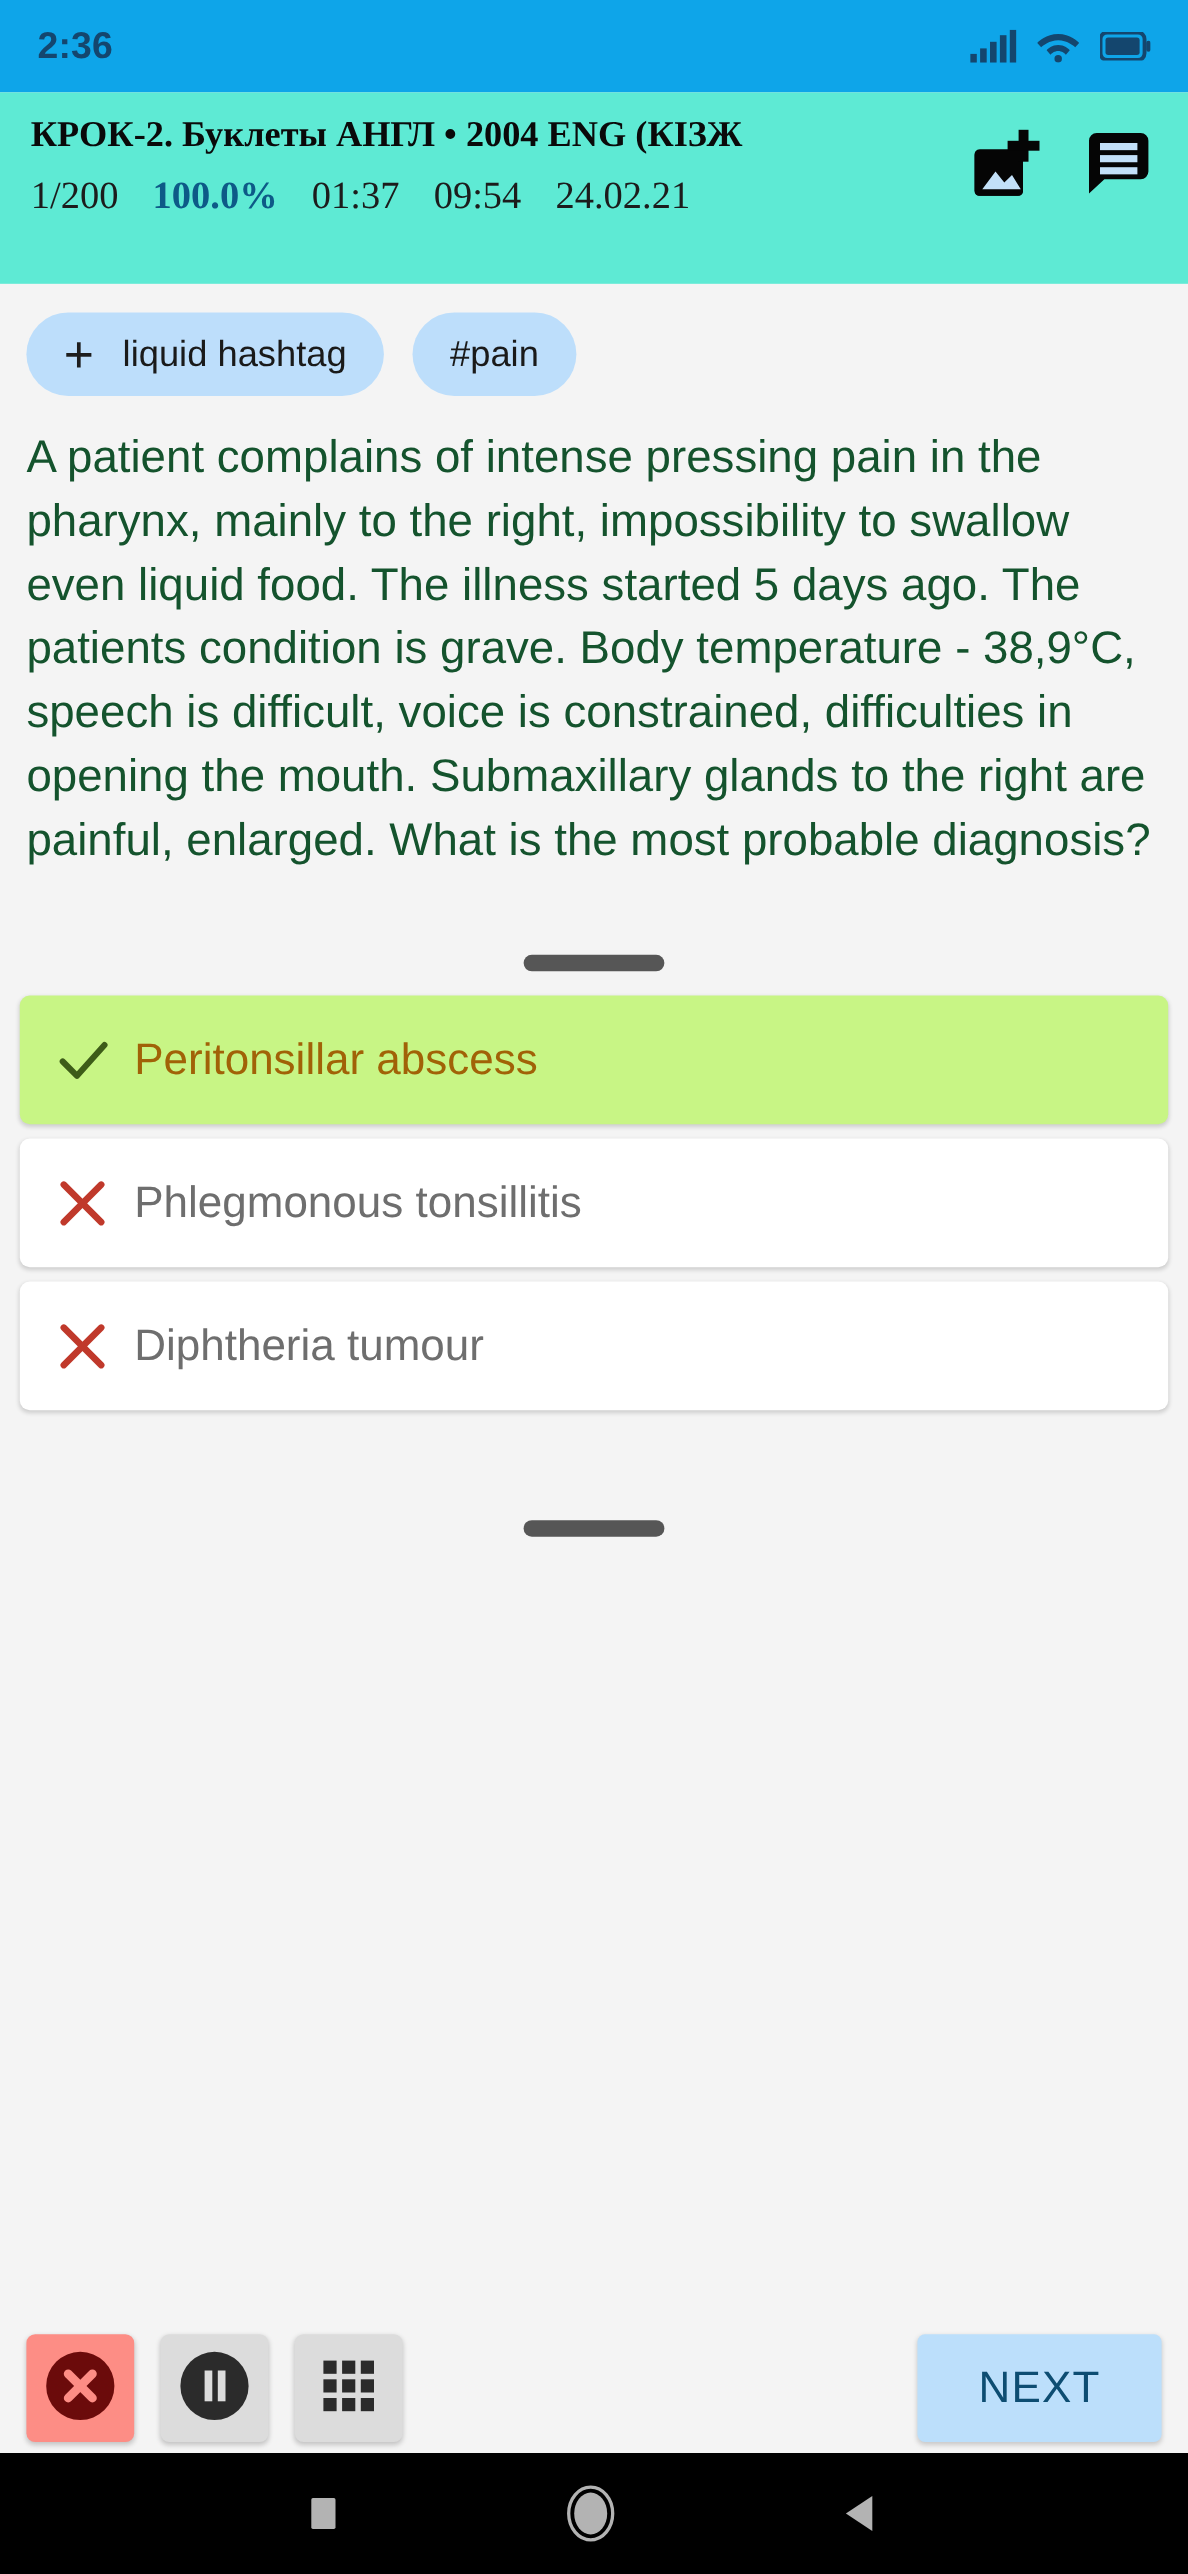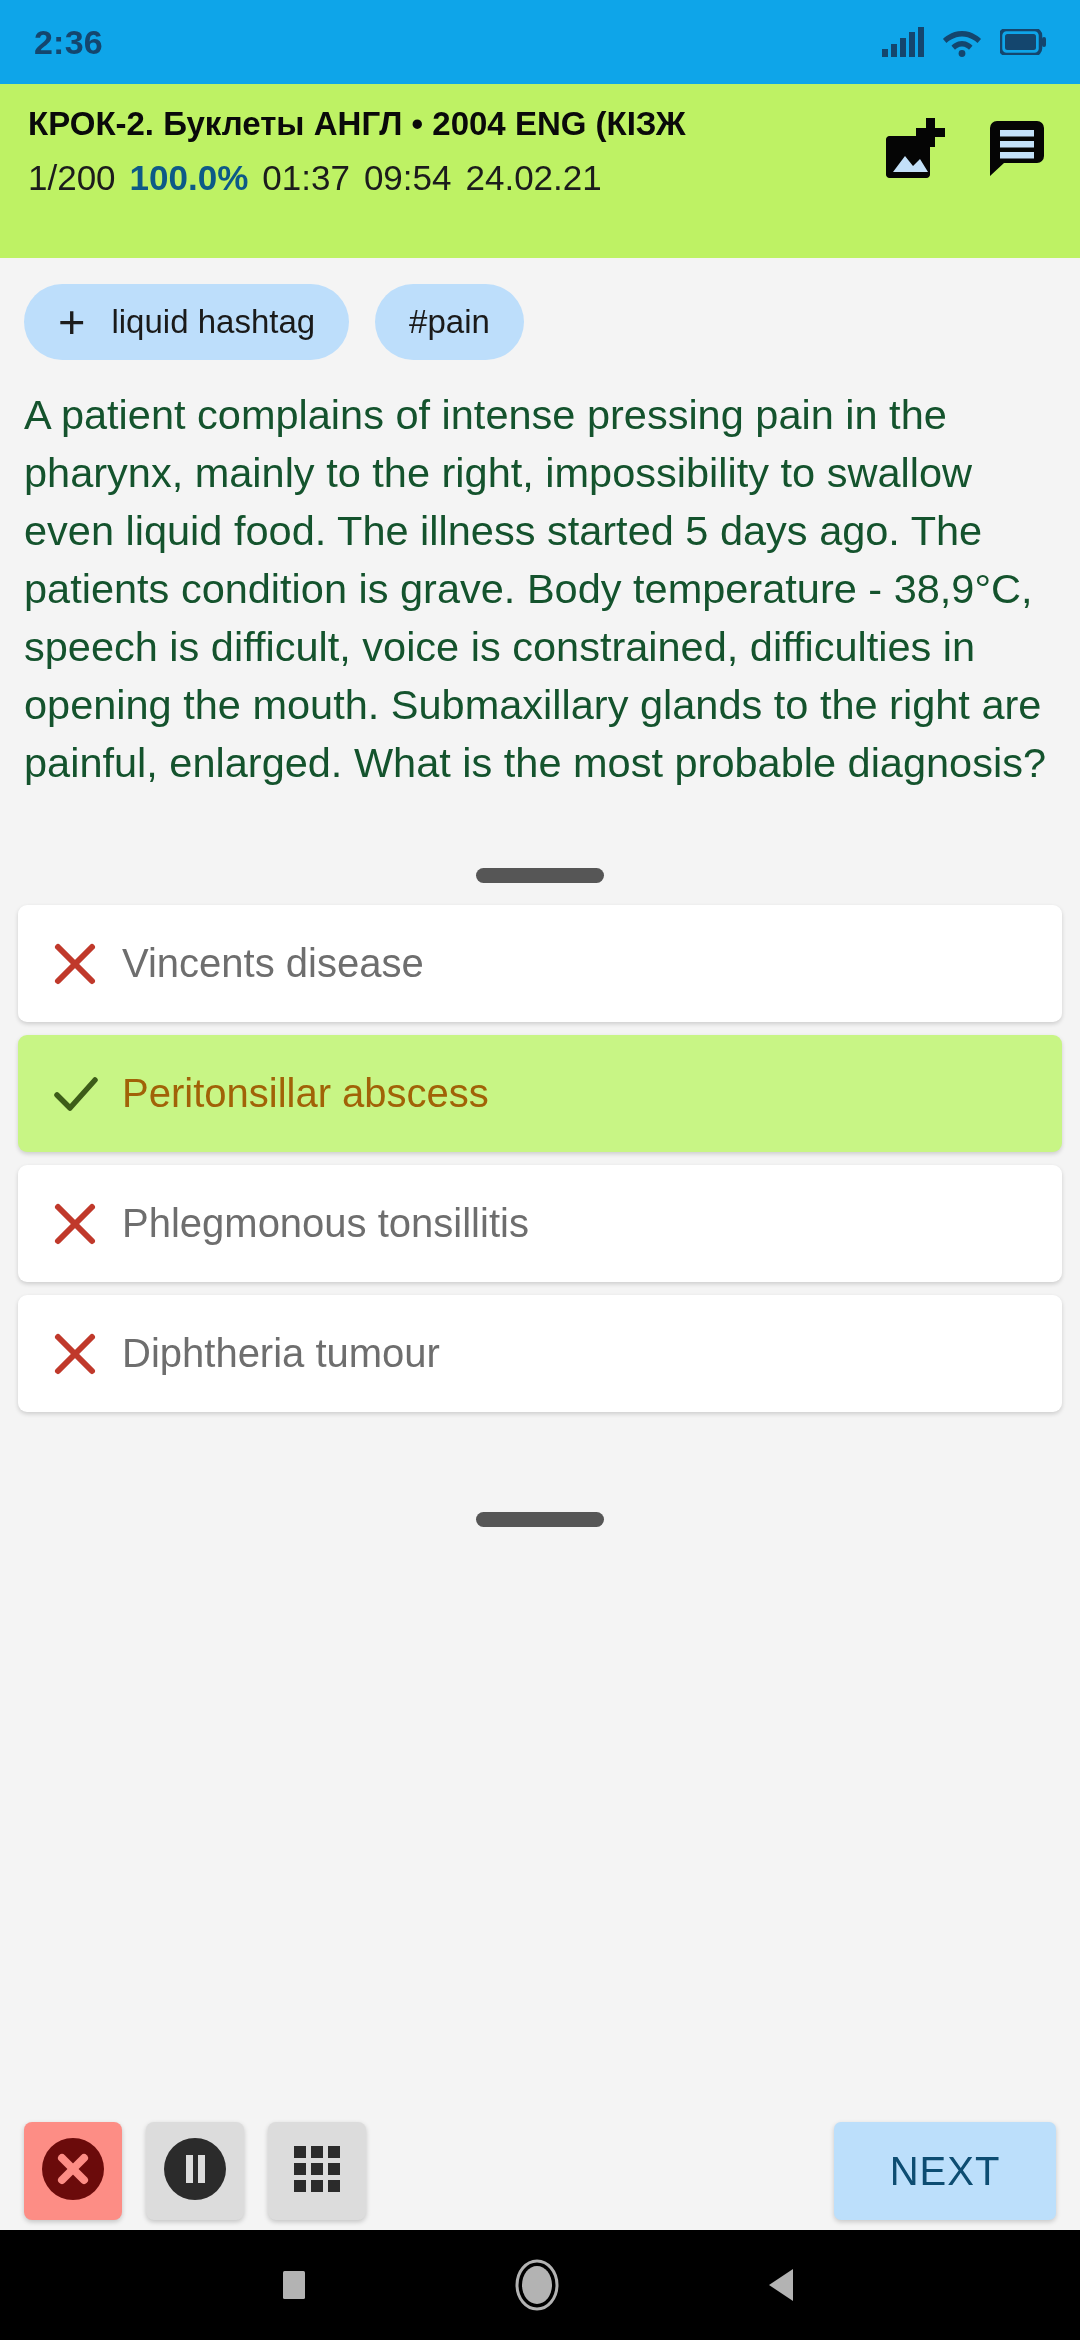--- a/index.html
+++ b/index.html
@@ -19,37 +19,38 @@
   }
   .status-time {
     font-size:34px; font-weight:bold; color:#14466e;
     letter-spacing:.2px;
   }
   .status-right { margin-left:auto; display:flex; align-items:center; gap:18px; }
   .status-right svg { display:block; }
 
   
   .appheader {
-    background:#bef264;
+    background:#5eead4;
     padding:16px 28px 16px 28px;
     position:relative;
     height:174px;
+    font-family:Liberation Serif, serif;
   }
   .hdr-row { display:flex; align-items:flex-start; }
   .hdr-texts { flex:1; min-width:0; padding-top:4px; }
   .hdr-title {
     font-size:33px; font-weight:bold; color:#0a0a0a;
     white-space:nowrap; overflow:hidden;
     max-width:760px;
     line-height:1.2;
   }
   .hdr-stats {
     margin-top:14px;
     font-size:35px; color:#1c1c1c;
-    display:flex; gap:14px; align-items:flex-start;
+    display:flex; gap:31px; align-items:flex-start;
     white-space:nowrap;
   }
   .hdr-stats .pct { font-weight:bold; color:#0d5a87; }
   .hdr-icons { display:flex; align-items:center; gap:36px; padding:14px 6px 0 22px; }
   .hdr-icons svg { display:block; }
 
   
   .tagbar { display:flex; gap:26px; padding:26px 24px 16px 24px; }
   .chip {
     background:#bddefb; border-radius:40px;
@@ -199,29 +200,20 @@
   </div>
 
   <div class="question">A patient complains of intense pressing pain in the pharynx, mainly to the right, impossibility to swallow even liquid food. The illness started 5 days ago. The patients condition is grave. Body temperature - 38,9°C, speech is difficult, voice is constrained, difficulties in opening the mouth. Submaxillary glands to the right are painful, enlarged. What is the most probable diagnosis?</div>
 
   <div class="handle-wrap" style="margin-top:76px;">
     <div class="handle"></div>
   </div>
 
   <div class="options" style="margin-top:22px;">
 
-    <div class="option">
-      <span class="opt-mark">
-        <svg width="46" height="46" viewBox="0 0 46 46">
-          <line x1="6" y1="6" x2="40" y2="40" stroke="#c0392b" stroke-width="6" stroke-linecap="round"></line>
-          <line x1="40" y1="6" x2="6" y2="40" stroke="#c0392b" stroke-width="6" stroke-linecap="round"></line>
-        </svg>
-      </span>
-      <span class="opt-label">Vincents disease</span>
-    </div>
 
     <div class="option correct">
       <span class="opt-mark">
         <svg width="48" height="46" viewBox="0 0 48 46">
           <polyline points="5,24 18,37 43,9" fill="none" stroke="#3d5c18" stroke-width="5.5" stroke-linecap="round" stroke-linejoin="round"></polyline>
         </svg>
       </span>
       <span class="opt-label">Peritonsillar abscess</span>
     </div>
 

